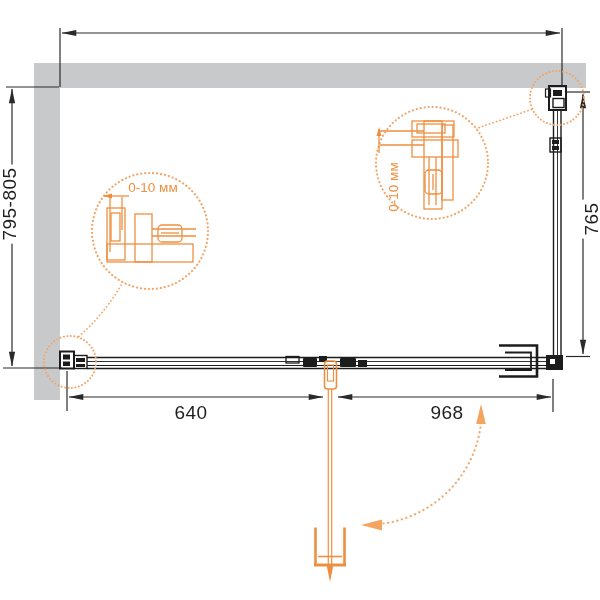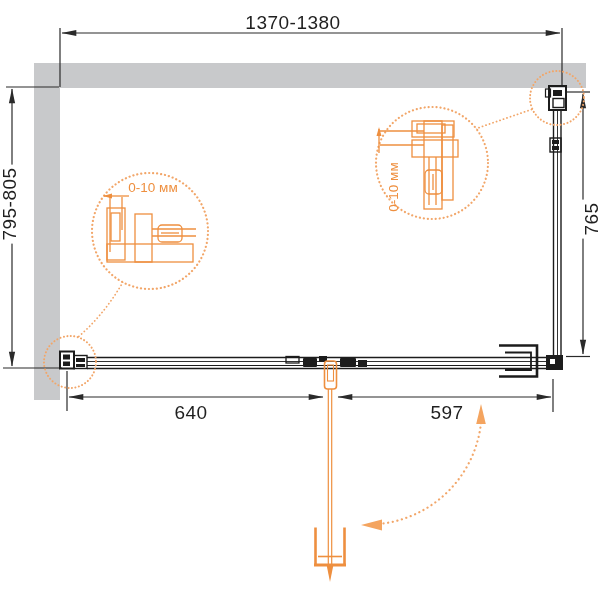--- a/index.html
+++ b/index.html
@@ -168,22 +168,21 @@
       <rect x="412" y="140" width="46" height="17"></rect>
       <line x1="429" y1="157" x2="429" y2="205"></line>
       <line x1="436" y1="157" x2="436" y2="205"></line>
       <rect x="425" y="170" width="17" height="24" rx="4"></rect>
       <line x1="433" y1="174" x2="433" y2="190"></line>
       <rect x="442" y="125" width="11" height="75"></rect>
     </g>
   </g>
 </svg>
 
-  <span class="dim" style="left:293px;top:22px;">1370-1380</span>
   <span class="dim vert" style="left:9px;top:204px;">795-805</span>
   <span class="dim vert" style="left:591px;top:219px;">765</span>
   <span class="dim" style="left:191px;top:412px;">640</span>
-  <span class="dim" style="left:447px;top:412px;">597</span>
+  <span class="dim" style="left:447px;top:412px;">968</span>
 
   <span class="callout" style="left:153px;top:188px;">0-10 мм</span>
   <span class="callout vert" style="left:394px;top:187px;">0-10 мм</span>
 
 </div>
 
 </body></html>

